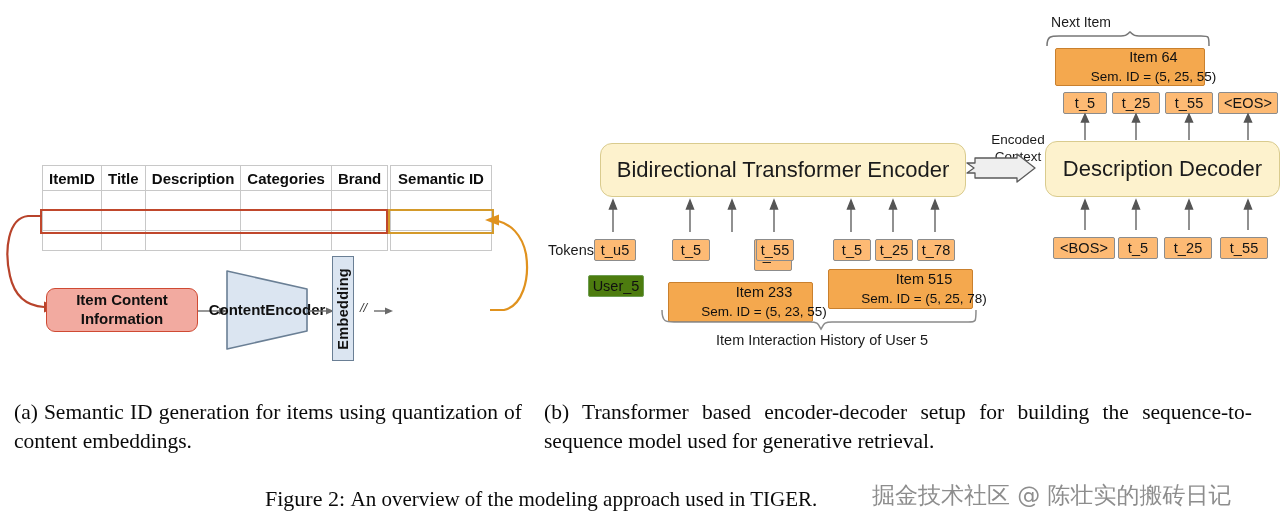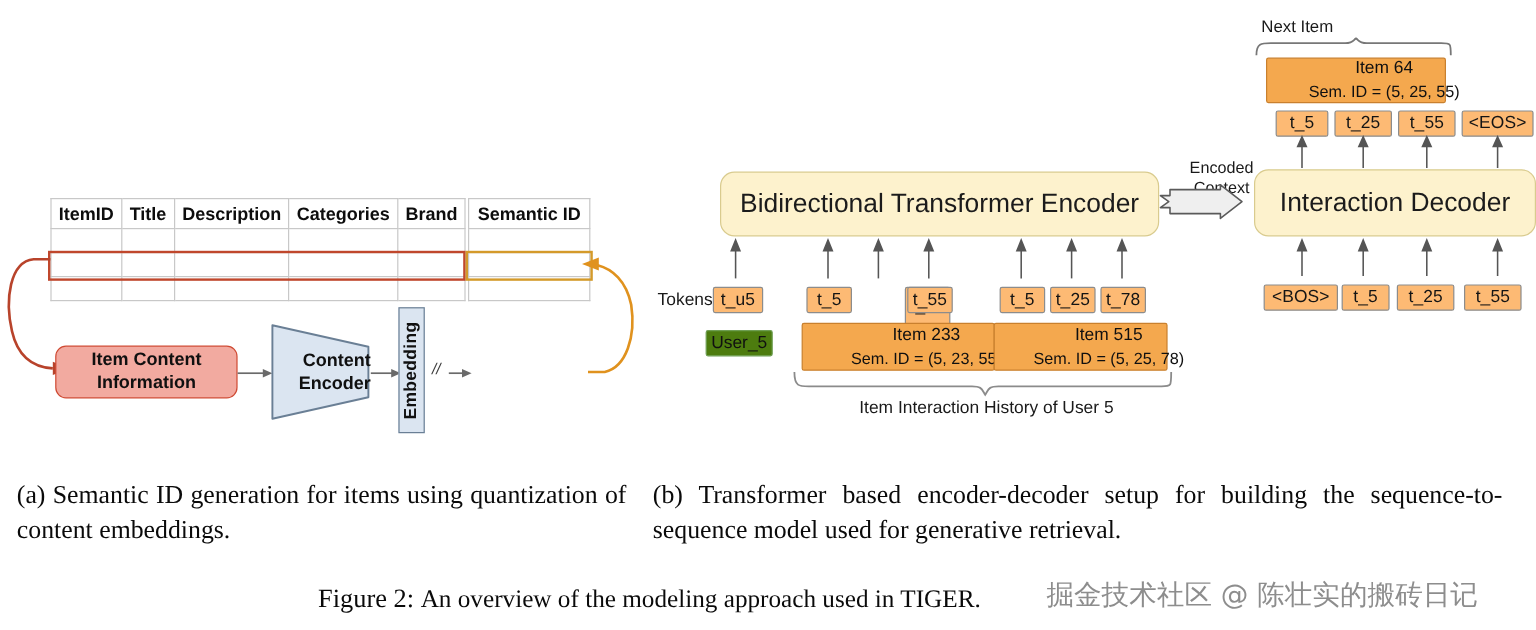--- a/index.html
+++ b/index.html
@@ -64,21 +64,21 @@
     background:#dbe5f1;border:1.5px solid #6a7f95;
     display:flex;align-items:center;justify-content:center;
     box-sizing:border-box;
   }
   .embedding span{
     writing-mode:vertical-rl;transform:rotate(180deg);
     font-size:14.5px;font-weight:bold;color:#101010;letter-spacing:.3px;
   }
   .enc-text{
     position:absolute;left:0;top:0;width:100%;height:100%;
-    display:flex;flex-direction:column;align-items:flex-end;justify-content:center;
+    display:flex;flex-direction:row;align-items:center;justify-content:center;
     font-size:15px;font-weight:bold;color:#101010;line-height:1.3;text-align:center;
   }
 
   
   .cap{
     font-family:"Liberation Serif", serif;font-size:21.5px;color:#0a0a0a;
     line-height:1.35;text-align:justify;
   }
   .figcap{
     font-family:"Liberation Serif", serif;font-size:22px;color:#0a0a0a;
@@ -223,21 +223,21 @@
           <polygon points="545,0 541.4,8 548.6,8"></polygon>
         <line x1="596" y1="26" x2="596" y2="7"></line>
           <polygon points="596,0 592.4,8 599.6,8"></polygon>
         <line x1="649" y1="26" x2="649" y2="7"></line>
           <polygon points="649,0 645.4,8 652.6,8"></polygon>
         <line x1="708" y1="26" x2="708" y2="7"></line>
           <polygon points="708,0 704.4,8 711.6,8"></polygon>
       </g>
     </svg>
 
-    <div class="bigblock abs" style="left:505px;top:141px;width:235px;height:56px;">Interaction Decoder</div>
+    <div class="bigblock abs" style="left:505px;top:141px;width:235px;height:56px;">Description Decoder</div>
 
     <svg class="abs" style="left:0;top:200px;width:740px;height:30px;">
       <g stroke="#555" stroke-width="1.3" fill="#555">
         <line x1="545" y1="30" x2="545" y2="8"></line>
           <polygon points="545,0 541.4,9 548.6,9"></polygon>
         <line x1="596" y1="30" x2="596" y2="8"></line>
           <polygon points="596,0 592.4,9 599.6,9"></polygon>
         <line x1="649" y1="30" x2="649" y2="8"></line>
           <polygon points="649,0 645.4,9 652.6,9"></polygon>
         <line x1="708" y1="30" x2="708" y2="8"></line>
@@ -284,21 +284,21 @@
     <div class="tokenbox abs" style="left:54px;top:239px;width:42px;height:22px;">t_u5</div>
     <div class="tokenbox abs" style="left:132px;top:239px;width:38px;height:22px;">t_5</div>
     <div class="tokenbox abs" style="left:174px;top:239px;width:38px;height:32px;margin-left:40px;">t_23</div>
     <div class="tokenbox abs" style="left:216px;top:239px;width:38px;height:22px;">t_55</div>
     <div class="tokenbox abs" style="left:293px;top:239px;width:38px;height:22px;">t_5</div>
     <div class="tokenbox abs" style="left:335px;top:239px;width:38px;height:22px;">t_25</div>
     <div class="tokenbox abs" style="left:377px;top:239px;width:38px;height:22px;">t_78</div>
 
     <div class="userbox abs" style="left:48px;top:275px;width:56px;height:22px;">User_5</div>
 
-    <div class="itembox abs" style="left:128px;top:269px;width:161px;height:40px;">
+    <div class="itembox abs" style="left:128px;top:282px;width:145px;height:40px;">
       <div>Item 233</div>
       <div style="font-size:13.5px;">Sem. ID = (5, 23, 55)</div>
     </div>
     <div class="itembox abs" style="left:288px;top:269px;width:145px;height:40px;">
       <div>Item 515</div>
       <div style="font-size:13.5px;">Sem. ID = (5, 25, 78)</div>
     </div>
 
     <svg class="abs" style="left:120px;top:310px;width:324px;height:20px;">
       <path d="M 2 0 C 2 12 6 12 14 12 L 150 12 C 158 12 158 14 161 19 C 164 14 164 12 172 12 L 308 12 C 316 12 316 12 316 0" fill="none" stroke="#8b8b8b" stroke-width="1.5"></path>

